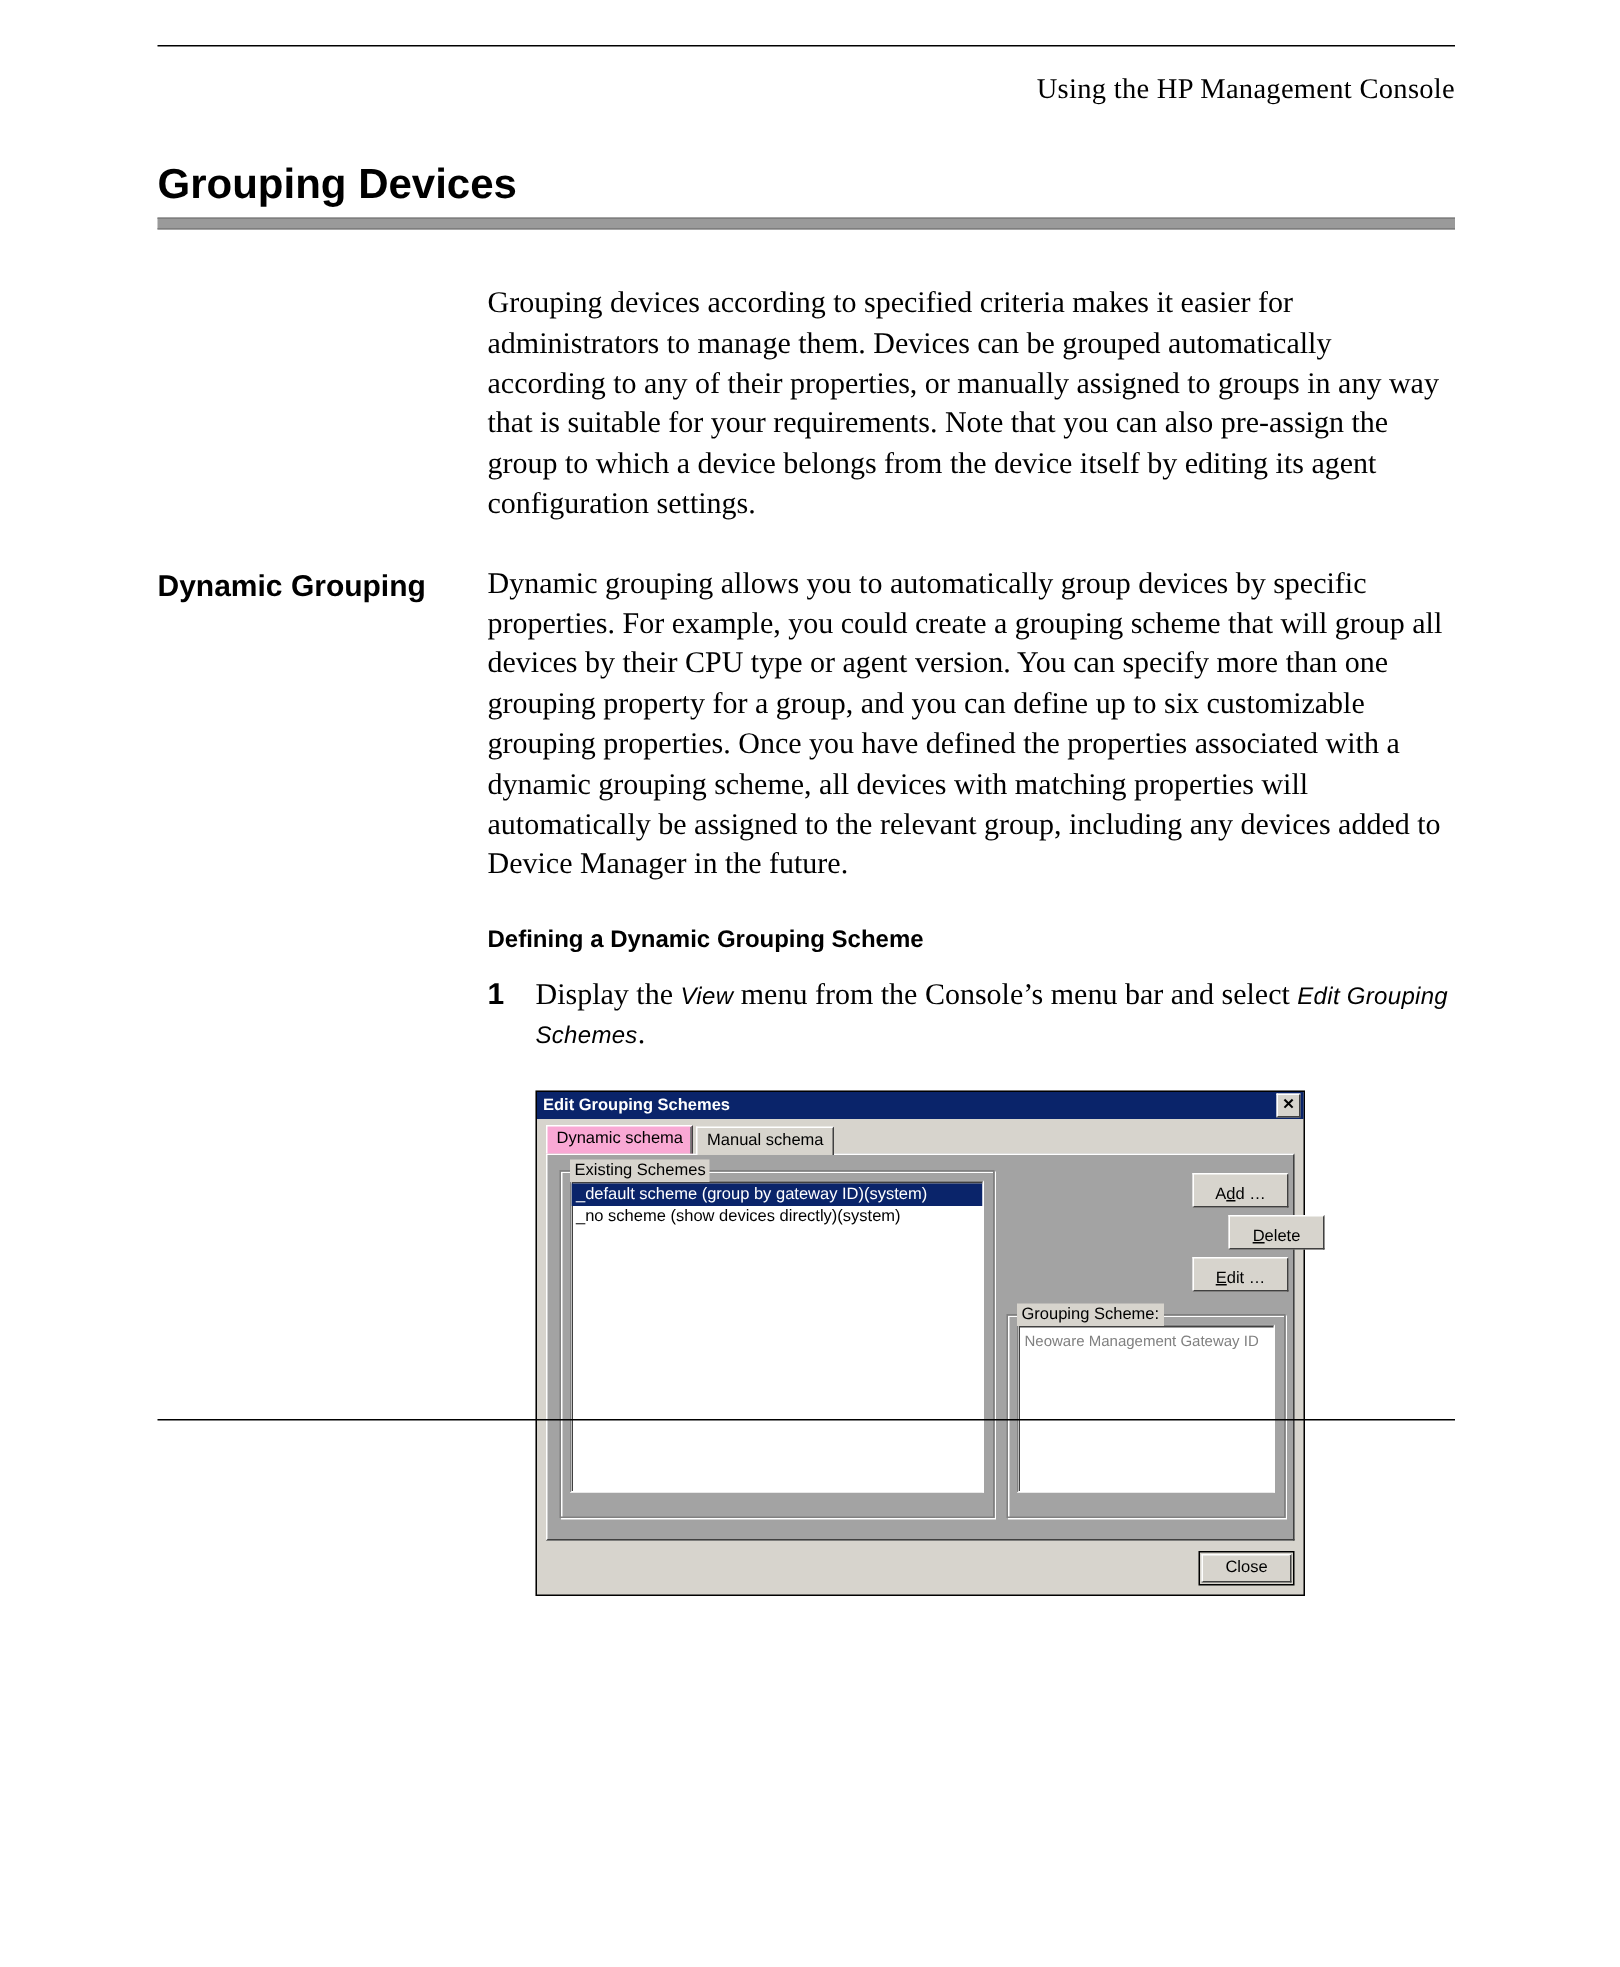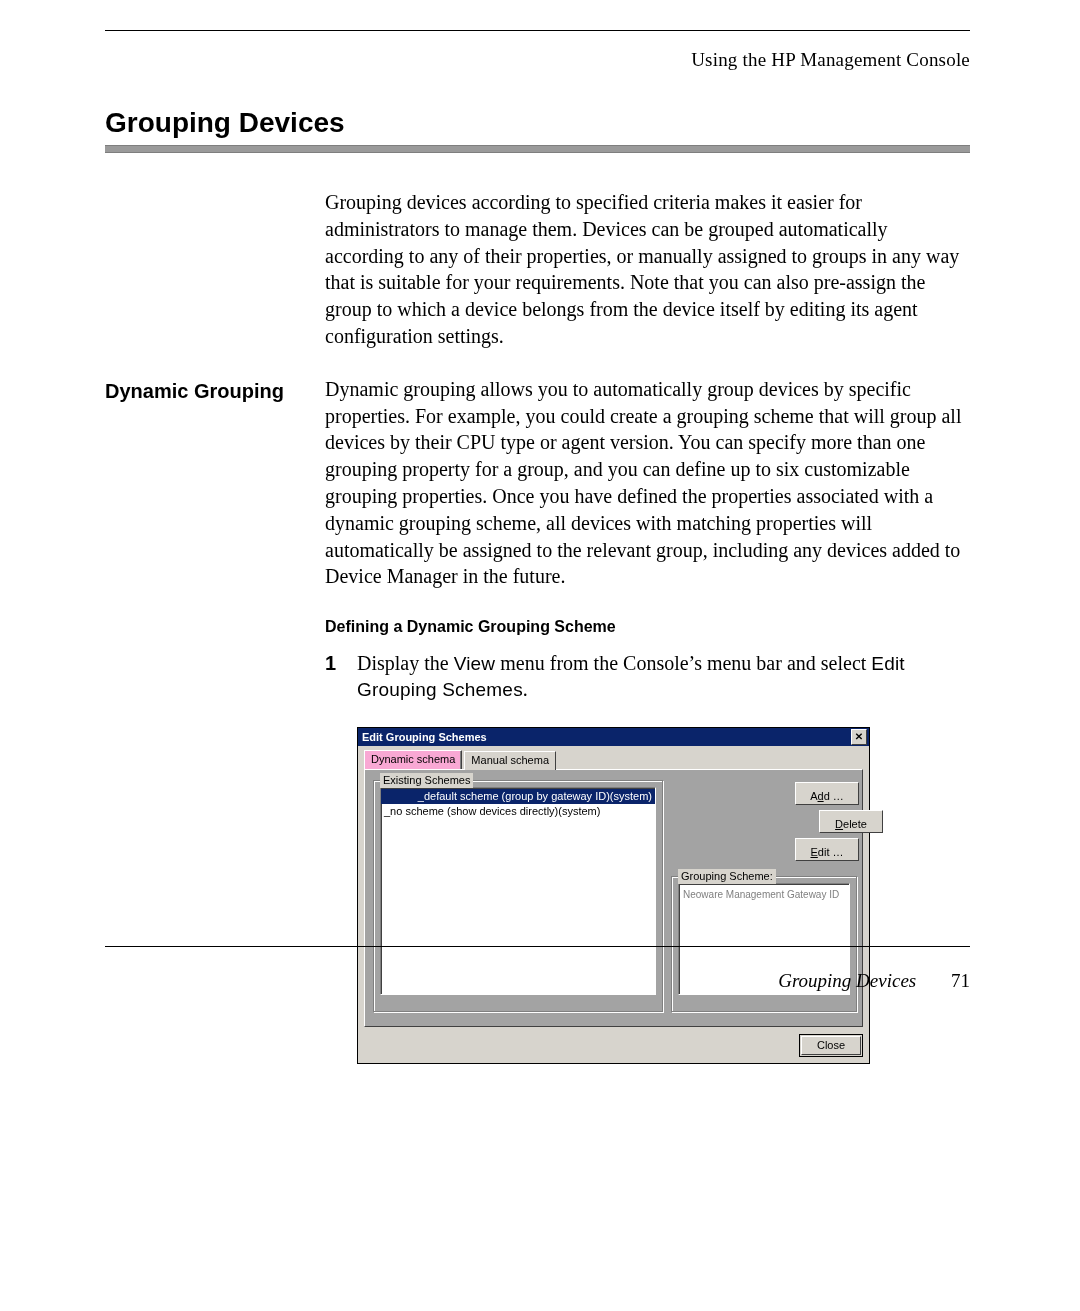--- a/index.html
+++ b/index.html
@@ -79,22 +79,23 @@
     width: 32px;
     flex: none;
   }
   .step-text {
     flex: 1;
     font-size: 20px;
     line-height: 1.34;
   }
   .mono {
     font-family: Arial, Helvetica, sans-serif;
-    font-size: 19px;
+    font-size: 16px;
     letter-spacing: .2px;
+    font-style: italic;
   }
   
   .dlg {
     width: 513px;
     height: 337px;
     margin-left: 32px;
     border: 1px solid #000;
     background: #d7d4cd;
     font-family: Tahoma, Arial, sans-serif;
     font-size: 11px;
@@ -194,21 +195,20 @@
     padding-top: 1px;
   }
   .list-item {
     font-size: 11px;
     padding: 0 3px;
     white-space: nowrap;
   }
   .list-item.selected {
     background: #0a246a;
     color: #fff;
-    text-align: right;
   }
   .btn {
     position: absolute;
     width: 62px;
     height: 21px;
     border: 1px solid;
     border-color: #fff #404040 #404040 #fff;
     background: #d7d4cd;
     display: flex;
     align-items: flex-end;
@@ -353,17 +353,13 @@
           </div>
         </div>
       </div>
 
     </div>
   </div>
 
   <div class="bottom-rule-wrap">
     <hr class="bottom-rule">
   </div>
-  <div class="footer">
-    <span class="ftitle">Grouping Devices</span>
-    <span>71</span>
-  </div>
 </div>
 
 </body></html>

